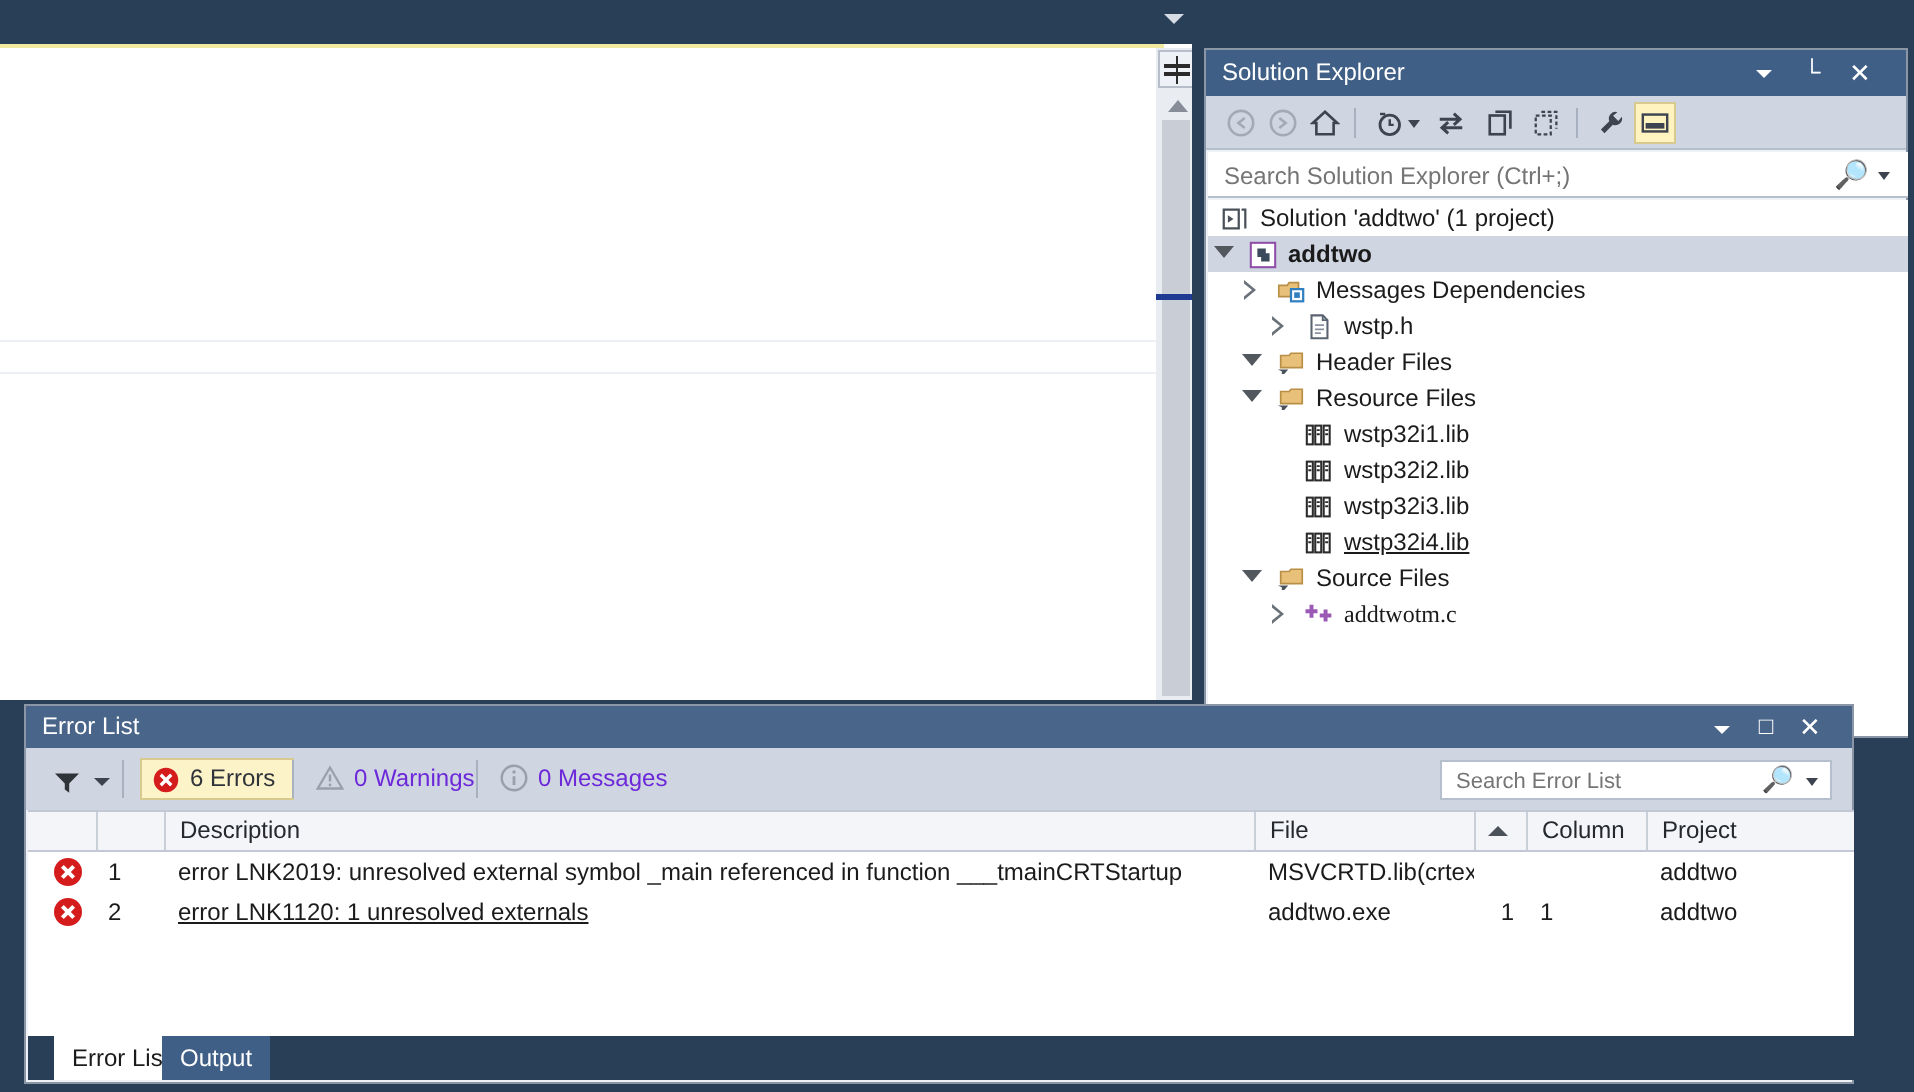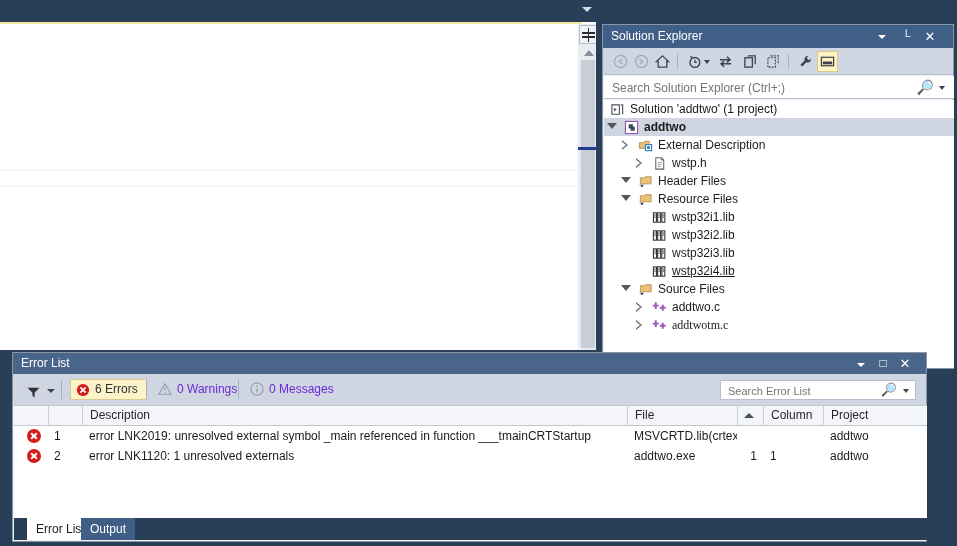--- a/index.html
+++ b/index.html
@@ -562,21 +562,21 @@
             </svg></span>
           <span class="tlabel" style="left: 40px;">addtwo</span>
         </div>
         <div class="trow">
           <div class="arrow-closed" style="left: 18px;"></div>
           <span class="ticon" style="left: 34px;"><svg width="15" height="15" viewBox="0 0 16 16">
               <path d="M1.5 5 L6 5 L7 3.5 L12 3.5 L12 11 L1.5 11 Z" fill="#e8c07a" stroke="#b98f46" stroke-width="0.9"></path>
               <rect x="8" y="7" width="6.5" height="6.5" fill="#fff" stroke="#2f7fc1" stroke-width="1.2"></rect>
               <rect x="9.7" y="8.7" width="3" height="3" fill="#2f7fc1"></rect>
             </svg></span>
-          <span class="tlabel" style="left: 54px;">External Description</span>
+          <span class="tlabel" style="left: 54px;">Messages Dependencies</span>
         </div>
         <div class="trow">
           <div class="arrow-closed" style="left: 32px;"></div>
           <span class="ticon" style="left: 48px;"><svg width="15" height="15" viewBox="0 0 16 16">
               <path d="M4 1.8 L10 1.8 L12.5 4.3 L12.5 14 L4 14 Z" fill="#fff" stroke="#5a6370" stroke-width="1.1"></path>
               <path d="M10 1.8 L10 4.3 L12.5 4.3" fill="none" stroke="#5a6370" stroke-width="1"></path>
               <path d="M5.8 7 L10.7 7 M5.8 9.3 L10.7 9.3 M5.8 11.3 L9 11.3" stroke="#8b93a0" stroke-width="0.9"></path>
             </svg></span>
           <span class="tlabel" style="left: 68px;">wstp.h</span>
         </div>
@@ -632,28 +632,20 @@
             </svg></span>
           <span class="tlabel" style="left: 68px; text-decoration: underline;">wstp32i4.lib</span>
         </div>
         <div class="trow">
           <div class="arrow-open" style="left: 17px;"></div>
           <span class="ticon" style="left: 34px;"><svg width="15" height="15" viewBox="0 0 16 16">
               <path d="M2.5 4 L7 4 L8 2.8 L14 2.8 L14 10.5 L2.5 10.5 Z" fill="#e8c07a" stroke="#b98f46" stroke-width="0.9"></path>
               <path d="M1 11.5 L6.5 11.5 L4.4 13.8 L3.1 13.8 L3.1 12.4 Z" fill="#4a5159"></path>
             </svg></span>
           <span class="tlabel" style="left: 54px;">Source Files</span>
-        </div>
-        <div class="trow">
-          <div class="arrow-closed" style="left: 32px;"></div>
-          <span class="ticon" style="left: 48px;"><svg width="15" height="15" viewBox="0 0 16 16">
-              <path d="M4 2.5 L4 9.5 M0.8 6 L7.2 6" stroke="#9b59b6" stroke-width="2.1"></path>
-              <path d="M11.5 5 L11.5 11.5 M8.4 8.3 L14.6 8.3" stroke="#9b59b6" stroke-width="2.1"></path>
-            </svg></span>
-          <span class="tlabel" style="left: 68px;">addtwo.c</span>
         </div>
         <div class="trow">
           <div class="arrow-closed" style="left: 32px;"></div>
           <span class="ticon" style="left: 48px;"><svg width="15" height="15" viewBox="0 0 16 16">
               <path d="M4 2.5 L4 9.5 M0.8 6 L7.2 6" stroke="#9b59b6" stroke-width="2.1"></path>
               <path d="M11.5 5 L11.5 11.5 M8.4 8.3 L14.6 8.3" stroke="#9b59b6" stroke-width="2.1"></path>
             </svg></span>
           <span class="tlabel" style="left: 68px; font-family: Liberation Serif, serif;">addtwotm.c</span>
         </div>
       </div>
@@ -737,21 +729,21 @@
           <span class="ecell" style="left: 34px; width: 34px; text-align: left; padding-left: 6px; box-sizing: border-box;">1</span>
           <span class="ecell" style="left: 68px; width: 545px; text-align: left; padding-left: 7px; box-sizing: border-box;">error LNK2019: unresolved external symbol _main referenced in function ___tmainCRTStartup</span>
           <span class="ecell" style="left: 613px; width: 110px; text-align: left; padding-left: 7px; box-sizing: border-box;">MSVCRTD.lib(crtexe</span>
           <span class="ecell" style="left: 723px; width: 26px; text-align: right; padding-right: 6px; box-sizing: border-box;"></span>
           <span class="ecell" style="left: 749px; width: 60px; text-align: left; padding-left: 7px; box-sizing: border-box;"></span>
           <span class="ecell" style="left: 809px; width: 104px; text-align: left; padding-left: 7px; box-sizing: border-box;">addtwo</span>
         </div>
         <div class="erow">
           <span class="err-ico"></span>
           <span class="ecell" style="left: 34px; width: 34px; text-align: left; padding-left: 6px; box-sizing: border-box;">2</span>
-          <span class="ecell" style="left: 68px; width: 545px; text-align: left; padding-left: 7px; box-sizing: border-box;">error LNK1120: 1 unresolved externals</span>
+          <span class="ecell" style="left: 68px; width: 545px; text-align: left; padding-left: 7px; box-sizing: border-box; text-decoration: underline;">error LNK1120: 1 unresolved externals</span>
           <span class="ecell" style="left: 613px; width: 110px; text-align: left; padding-left: 7px; box-sizing: border-box;">addtwo.exe</span>
           <span class="ecell" style="left: 723px; width: 26px; text-align: right; padding-right: 6px; box-sizing: border-box;">1</span>
           <span class="ecell" style="left: 749px; width: 60px; text-align: left; padding-left: 7px; box-sizing: border-box;">1</span>
           <span class="ecell" style="left: 809px; width: 104px; text-align: left; padding-left: 7px; box-sizing: border-box;">addtwo</span>
         </div>
       </div>
 
     <div class="errlist-tabs" id="err-tabs">
         <div class="etab active" style="left: 13px;">Error List</div>
         <div class="etab inactive" style="left: 67px;">Output</div>

